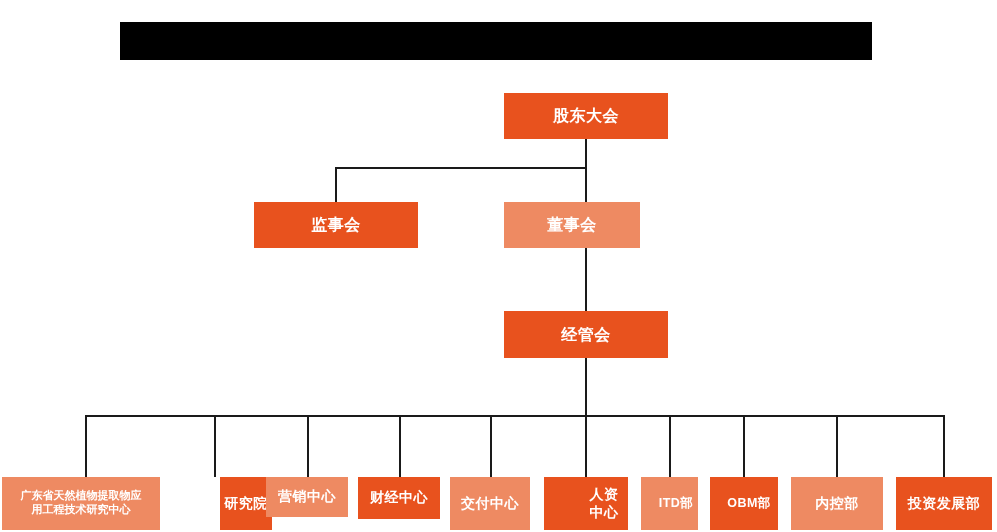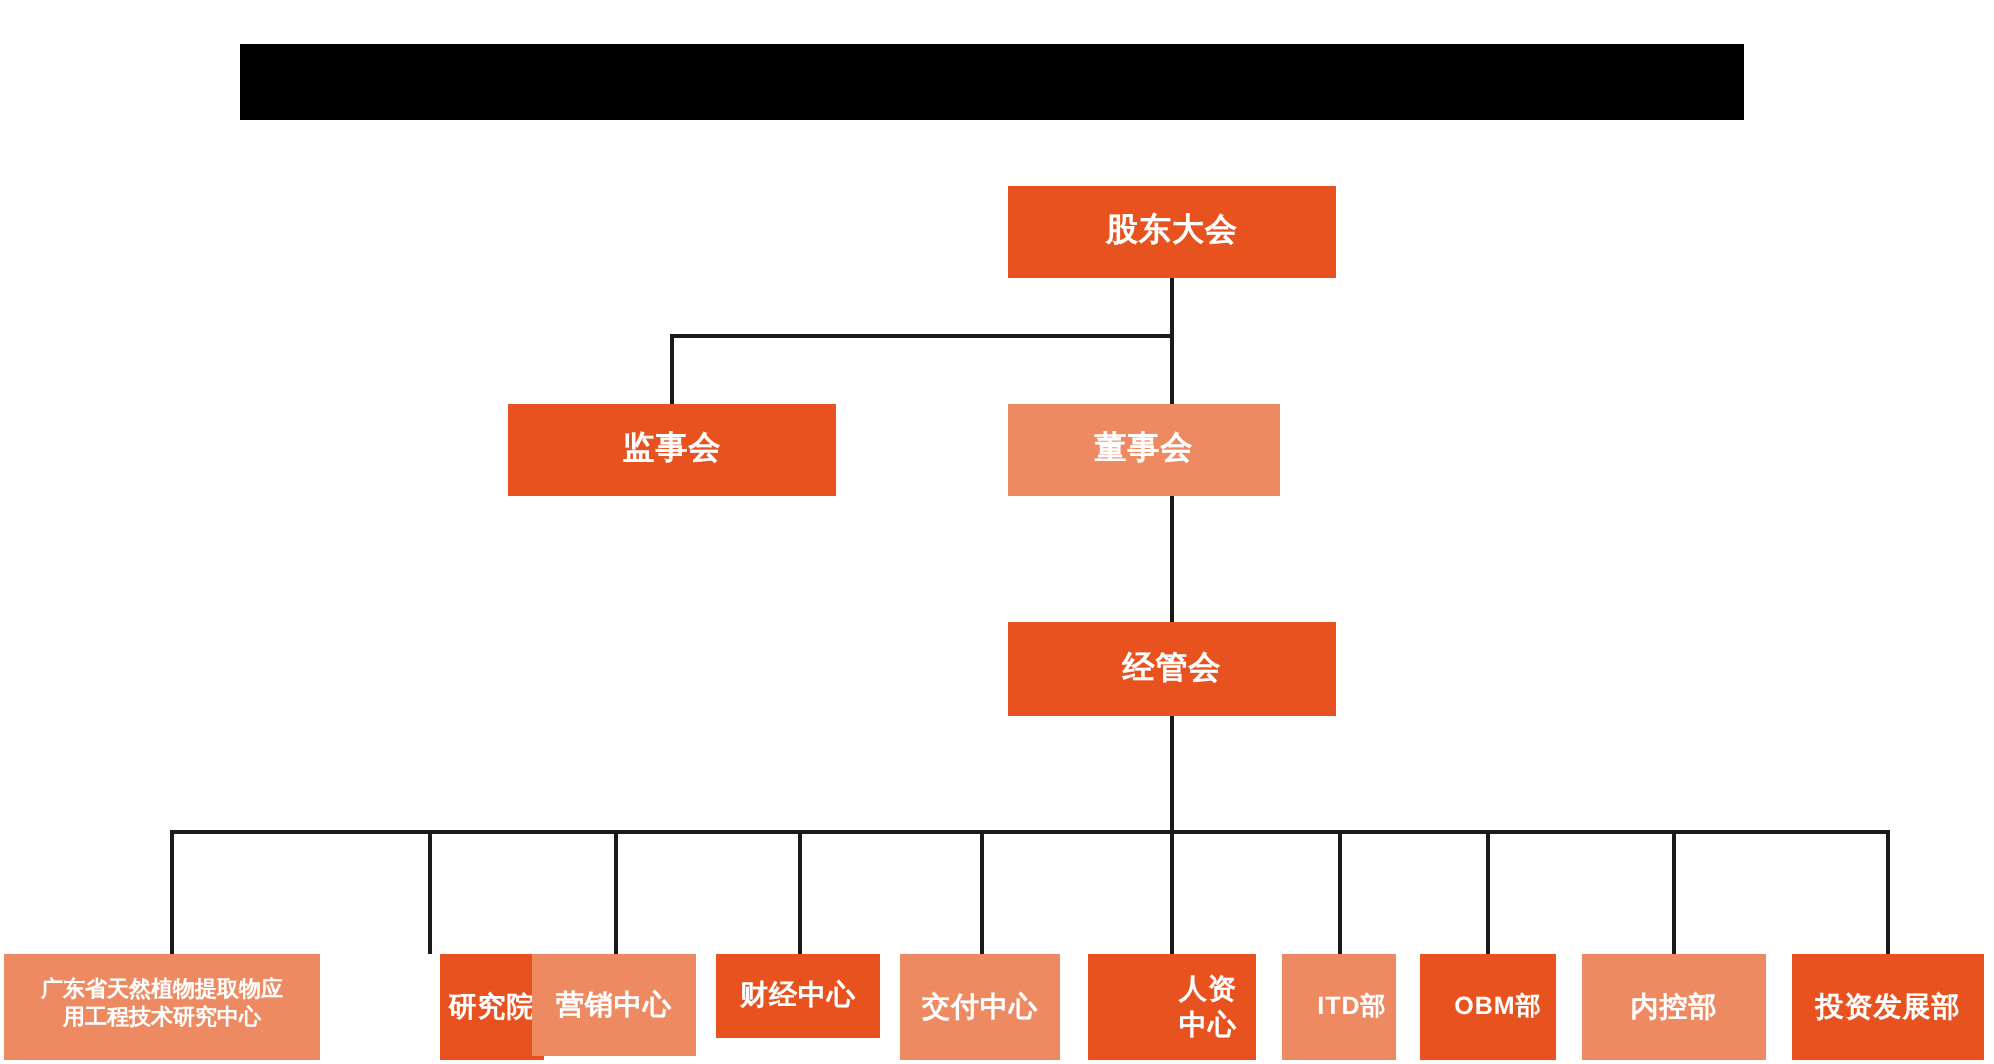--- a/index.html
+++ b/index.html
@@ -123,21 +123,21 @@
 
   <div class="node tone-light size-xs" style="left:2px; top:477px; width:158px; height:53px; flex-direction:column; justify-content:center;font-family:Liberation Mono, monospace;">
     <span class="node-label">广东省天然植物提取物应</span>
     <span class="node-label">用工程技术研究中心</span>
   </div>
 
   <div class="node tone-dark size-md" style="left:178px; top:477px; width:52px; height:53px;margin-left:42px;">
     <span class="node-label">研究院</span>
   </div>
 
-  <div class="node tone-light size-md" style="left:266px; top:477px; width:82px; height:51px;">
+  <div class="node tone-light size-md" style="left:266px; top:477px; width:82px; height:40px;">
     <span class="node-label">营销中心</span>
   </div>
 
   <div class="node tone-dark size-md" style="left:358px; top:477px; width:82px; height:42px;">
     <span class="node-label">财经中心</span>
   </div>
 
   <div class="node tone-light size-md" style="left:450px; top:477px; width:80px; height:53px;">
     <span class="node-label">交付中心</span>
   </div>

